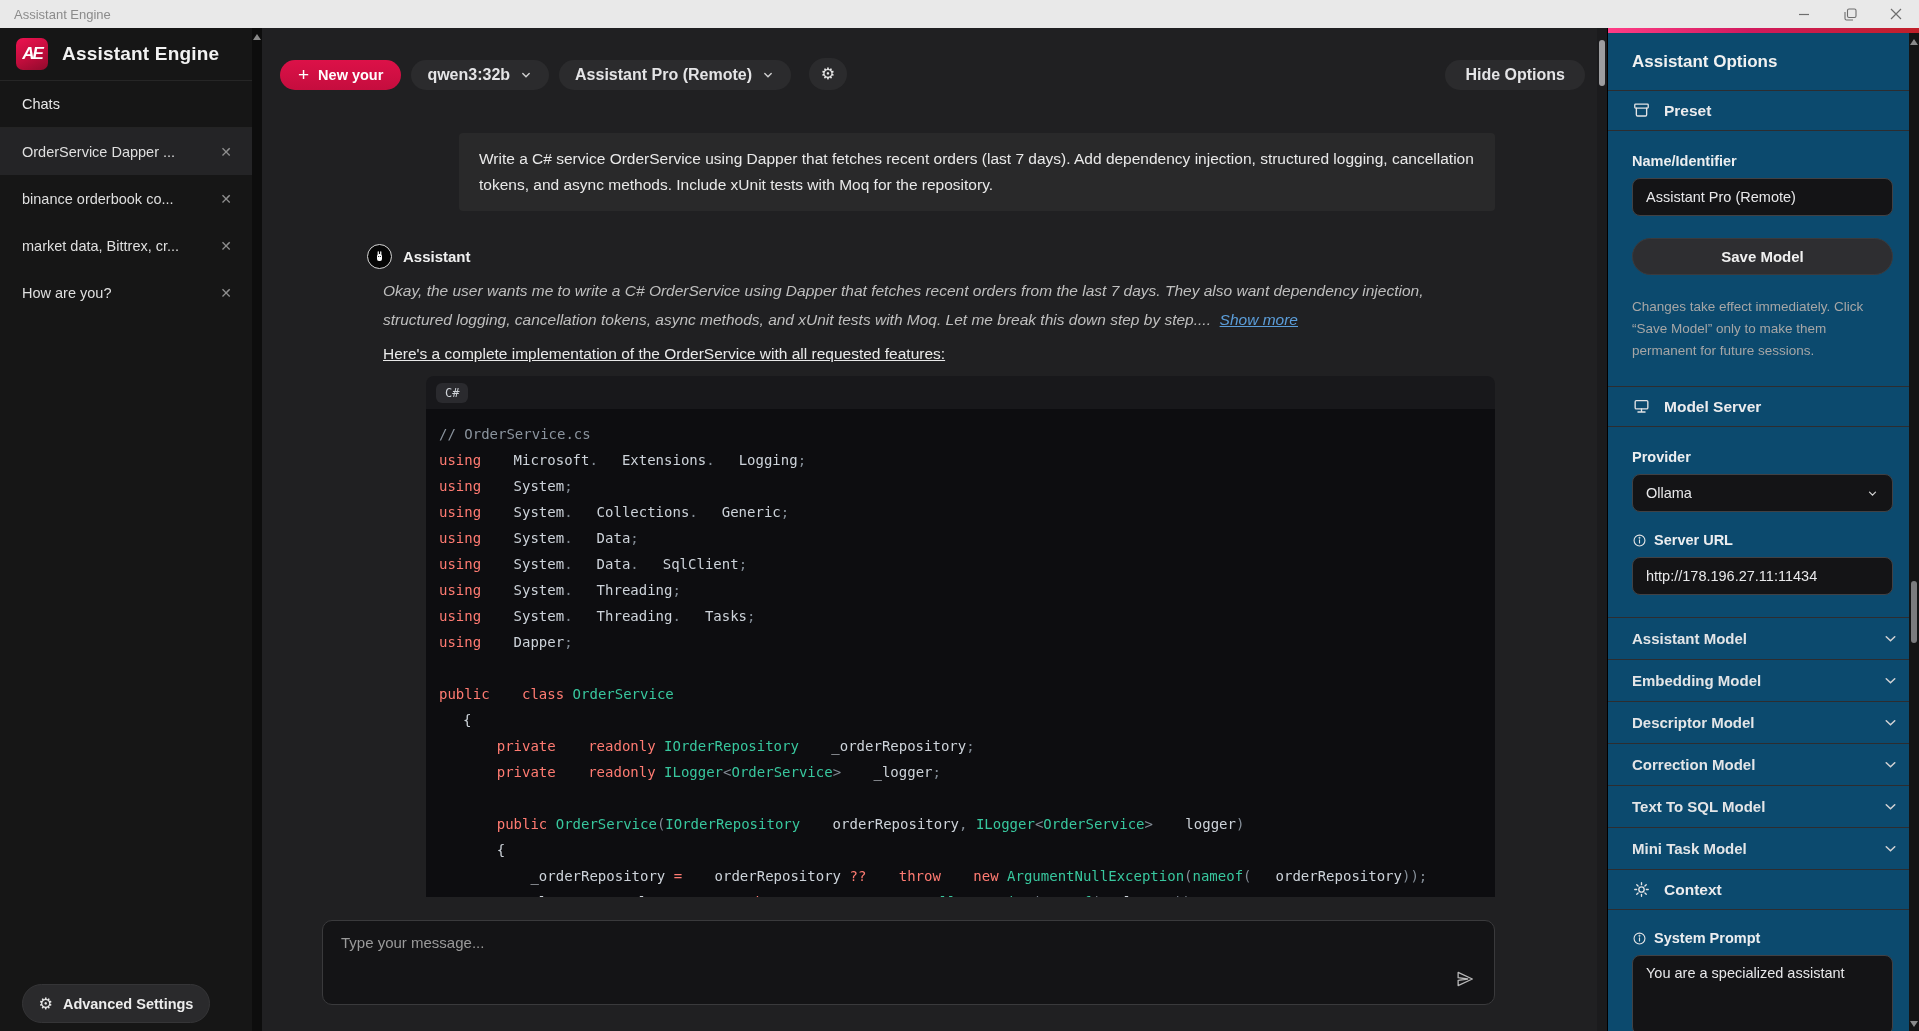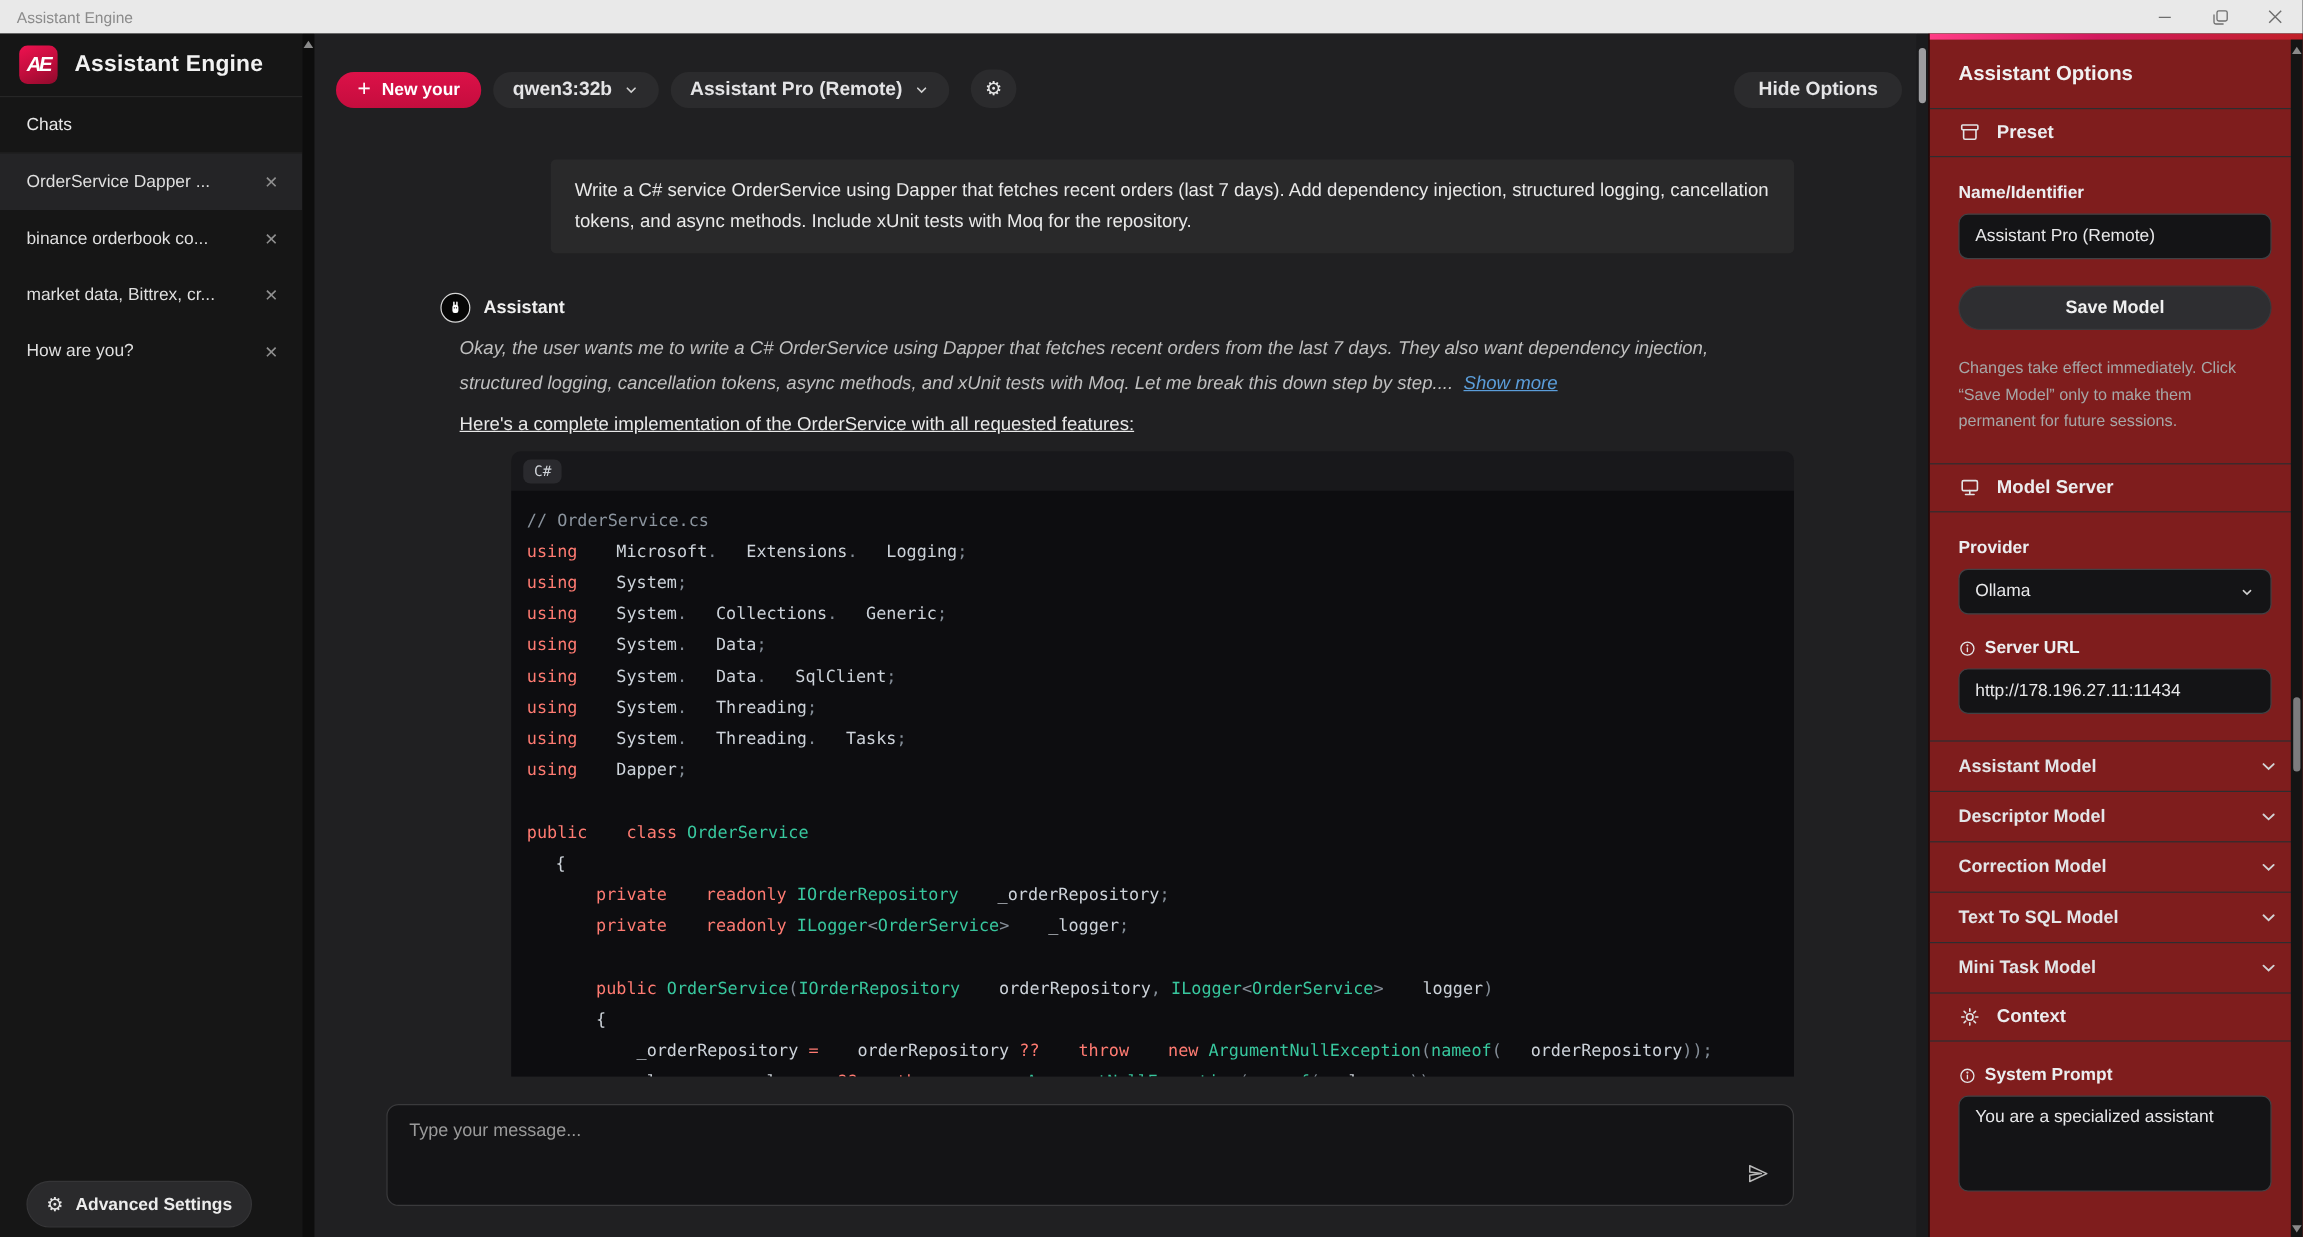--- a/index.html
+++ b/index.html
@@ -93,21 +93,21 @@
   .tok-d { color:#848d97; } .tok-c { color:#8b949e; }
 
   
   .composer { height:134px; position:relative; }
   .input-box { position:absolute; left:60px; top:23px; width:1173px; height:85px;
                background:#141416; border:1px solid #3a3a3c; border-radius:10px; cursor:text; }
   .placeholder { position:absolute; left:18px; top:13px; color:#9a9a9a; font-size:15px; }
   .send { position:absolute; right:18px; bottom:10px; color:#b9b9b9; cursor:pointer; }
 
   
-  .options { width:312px; background:#7f1d1d; flex:none; position:relative; overflow:hidden;
+  .options { width:312px; background:#0c4a6e; flex:none; position:relative; overflow:hidden;
              border-left:1px solid #000; }
   .opt-accent { position:absolute; top:0; left:0; right:0; height:5px;
                 background:linear-gradient(90deg,#ff3d86 0%,#d21a5e 45%,#c02028 100%); }
   .opt-title { height:63px; line-height:68px; color:#f1f1f1; font-size:17px; font-weight:700;
                border-bottom:1px solid #2d2d30; margin:0 0 0 0; padding-left:24px; }
   .sec-head { height:40px; display:flex; align-items:center; gap:13px; padding-left:24px;
               color:#ececee; font-size:15.5px; font-weight:700; border-bottom:1px solid #2d2d30; }
   .sec-head svg { flex:none; }
   .sec-body { padding:0 26px 0 24px; border-bottom:1px solid #2d2d30; }
   .opt-label { display:flex; align-items:center; gap:7px; color:#eceef0; font-size:14.5px;
@@ -319,20 +319,26 @@
     </div>
 
     <div id="accordions">
   <div class="acc-row">
     <span>Assistant Model</span>
     <svg width="17" height="17" viewBox="0 0 24 24" fill="none" stroke="#d2d2d4" stroke-width="2.2" stroke-linecap="round">
             <path d="M6 9.5l6 5.7 6-5.7"></path>
           </svg>
   </div>
 
+  <div class="acc-row">
+    <span>Embedding Model</span>
+    <svg width="17" height="17" viewBox="0 0 24 24" fill="none" stroke="#d2d2d4" stroke-width="2.2" stroke-linecap="round">
+            <path d="M6 9.5l6 5.7 6-5.7"></path>
+          </svg>
+  </div>
 
   <div class="acc-row">
     <span>Descriptor Model</span>
     <svg width="17" height="17" viewBox="0 0 24 24" fill="none" stroke="#d2d2d4" stroke-width="2.2" stroke-linecap="round">
             <path d="M6 9.5l6 5.7 6-5.7"></path>
           </svg>
   </div>
 
   <div class="acc-row">
     <span>Correction Model</span>

